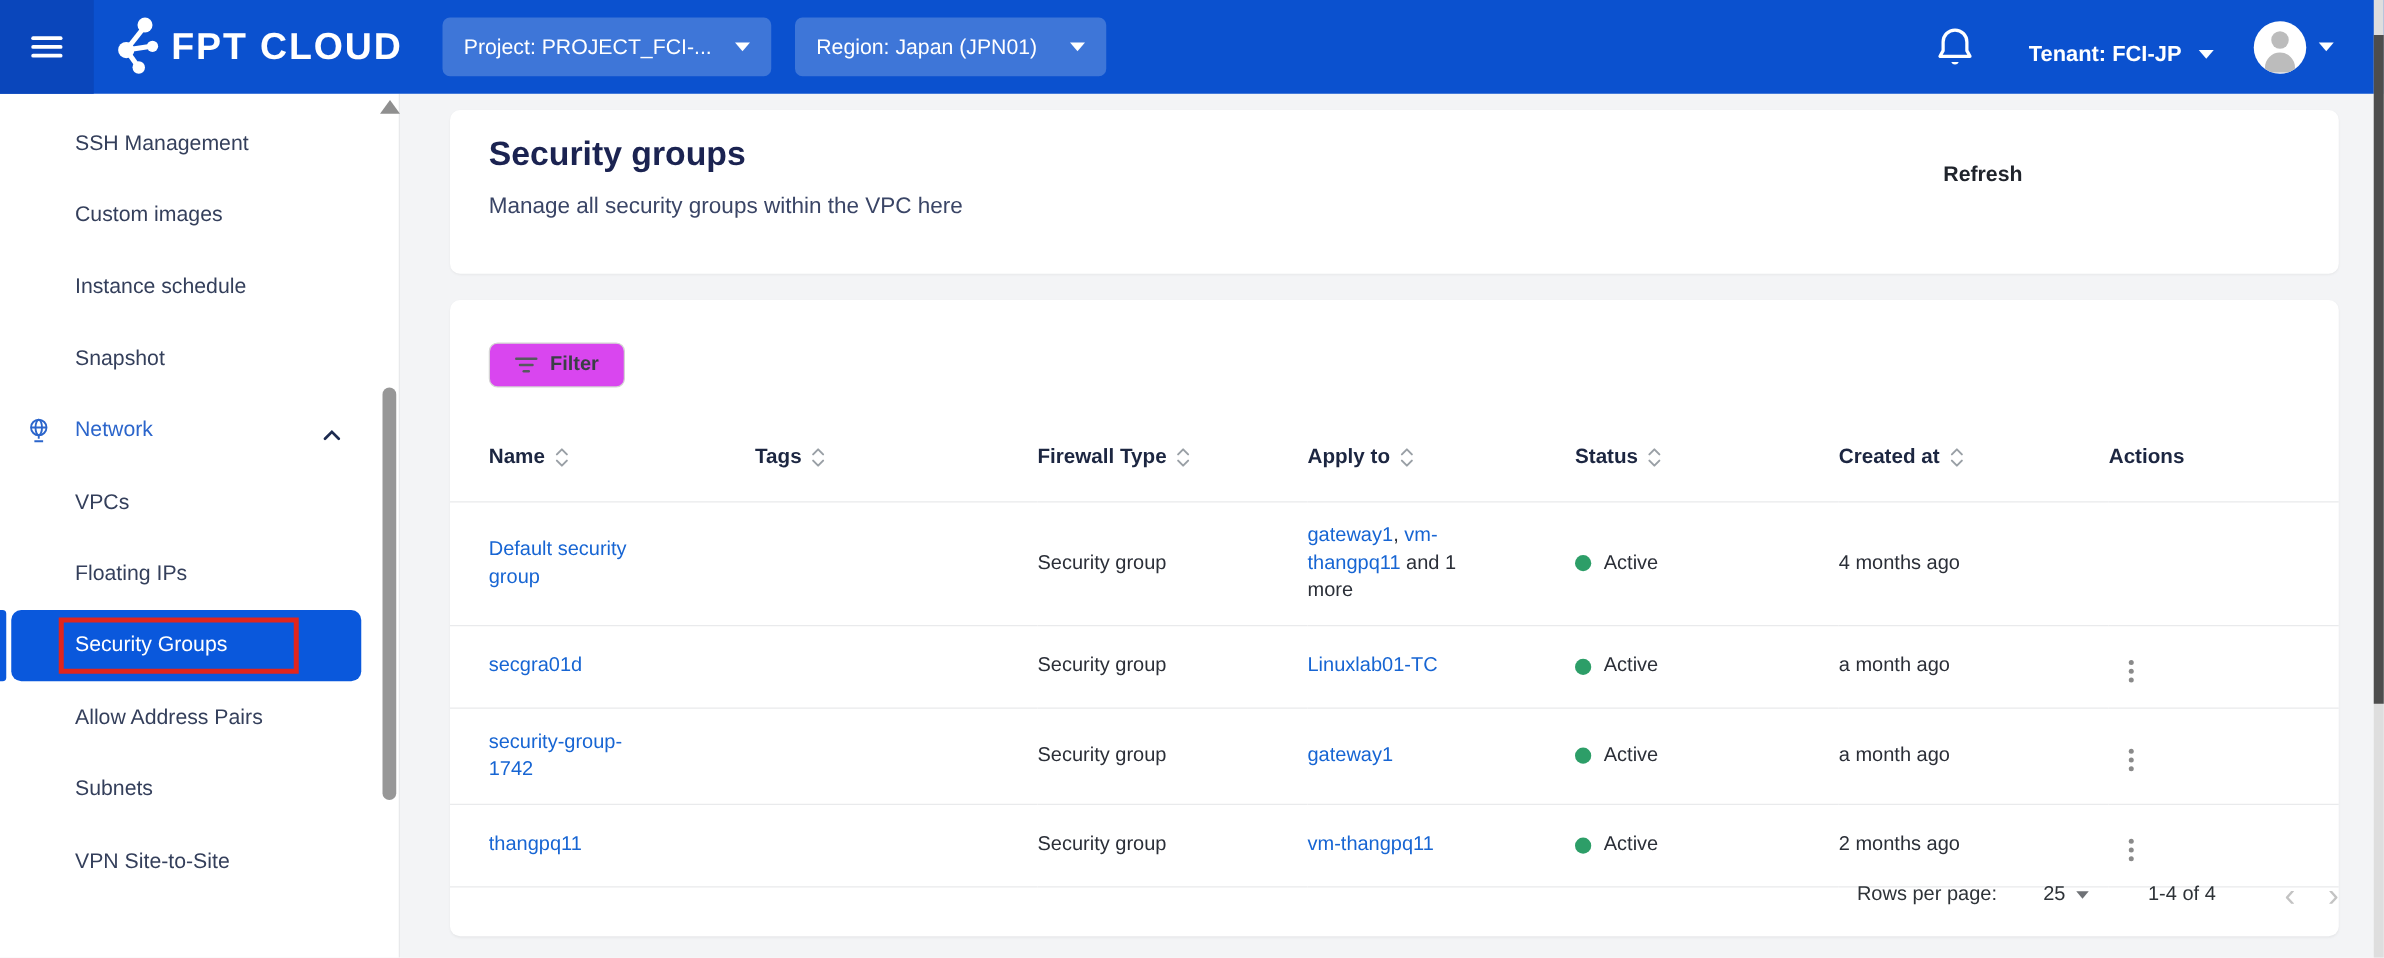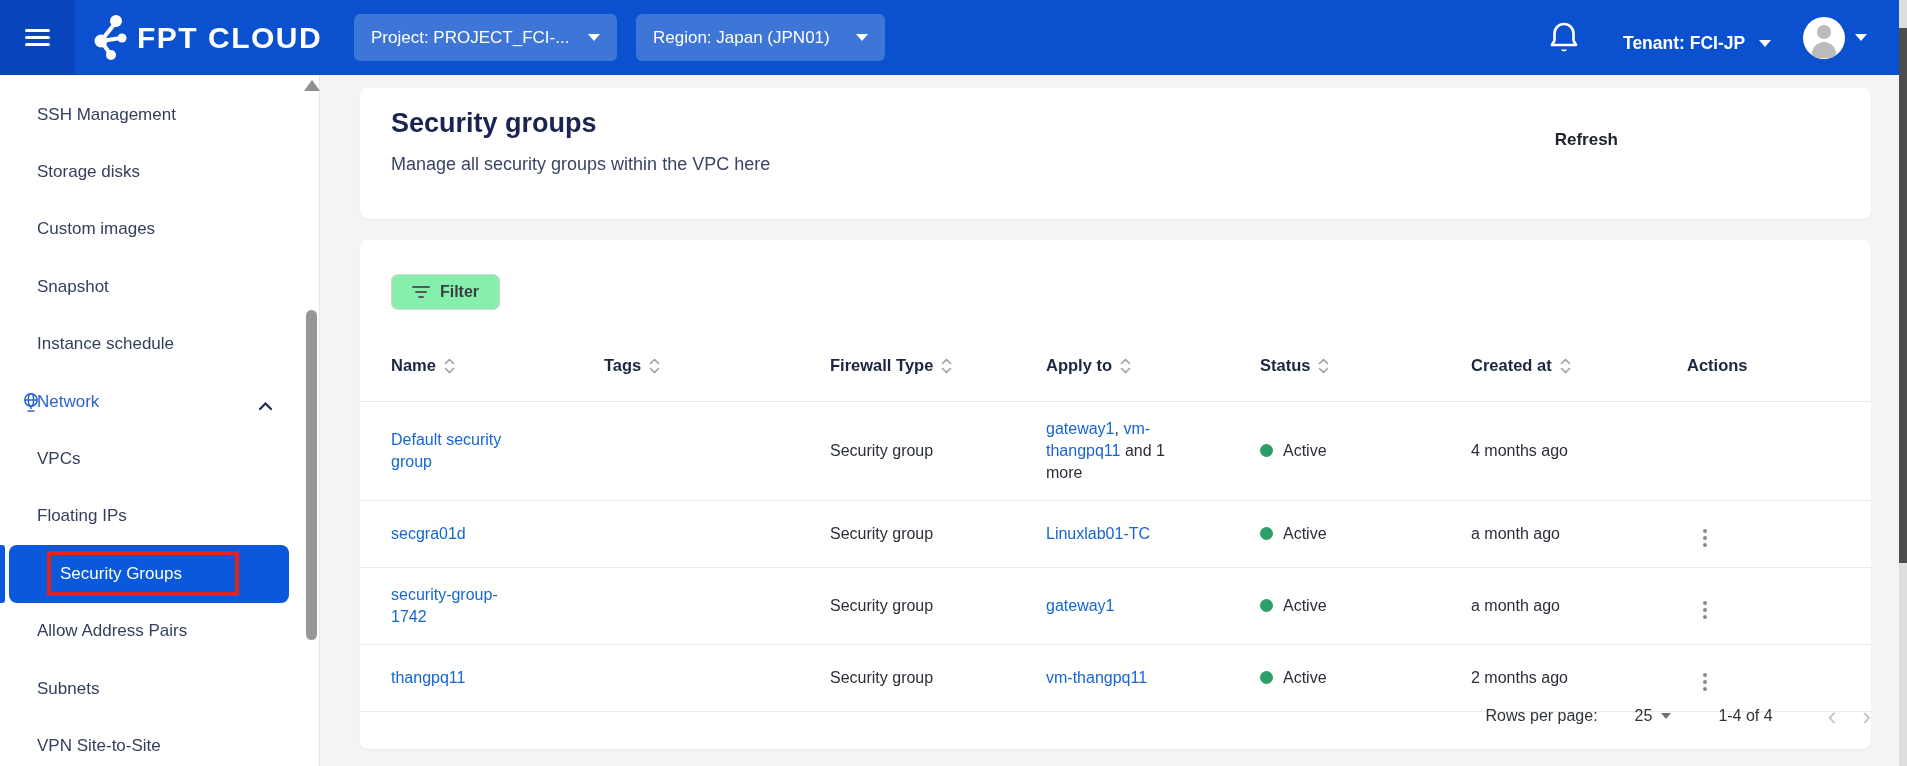--- a/index.html
+++ b/index.html
@@ -30,21 +30,21 @@
   .avatar .torso { position:absolute; left:9px; top:25px; width:24px; height:16px; border-radius:12px 12px 4px 4px; background:#bcbcbc; }
 
   
   .page-scrollbar { position:absolute; right:0; top:0; width:8px; height:766px; background:#dedede; z-index:9; }
   .page-scroll-thumb { position:absolute; left:0; top:28px; width:8px; height:535px; background:#4d4d4d; }
 
   
   .sidebar { position:absolute; left:0; top:75px; width:320px; height:691px; background:#fff;
     border-right:1px solid #e8e9eb; z-index:2; }
   .menu { list-style:none; position:absolute; left:0; top:11px; right:0; }
-  .menu li { height:57.4px; display:flex; align-items:center; padding-left:37px;
+  .menu li { height:57.4px; display:flex; align-items:center; padding-left:60px;
     font-size:17px; color:#343f5b; cursor:pointer; position:relative; }
   .menu li.group { color:#2b65cb; }
   .menu li.group .globe { position:absolute; left:21px; top:50%; margin-top:-10px; }
   .menu li.group .chev-up { position:absolute; right:46px; top:50%; margin-top:-6px; }
   .menu li.selected { margin:0 30px 0 9px; padding-left:51px; background:#0a58dc;
     color:#fff; border-radius:8px; }
   .menu li.selected::before { content:""; position:absolute; left:-9px; top:0; width:5px; height:100%;
     background:#0a58dc; border-radius:0 3px 3px 0; }
   .menu li.selected .anno-box { position:absolute; left:38px; top:6px; width:192px; height:45px;
     border:4px solid #e1251c; pointer-events:none; }
@@ -60,21 +60,21 @@
   .page-title { position:absolute; left:31px; top:20px; font-size:27px; font-weight:bold; color:#1b2351; }
   .page-subtitle { position:absolute; left:31px; top:66px; font-size:18px; color:#3a4566; }
   .refresh { position:absolute; right:253px; top:42px; font-size:17px; font-weight:bold; color:#20242c; cursor:pointer; }
   .create-btn { position:absolute; right:30px; top:29px; width:208px; height:46px; background:#0d57dd;
     border:none; border-radius:6px; color:#fff; font-weight:bold; font-size:16.5px;
     font-family:"Liberation Sans", sans-serif; cursor:pointer; }
   .create-anno { position:absolute; left:14px; right:3px; top:2px; bottom:5px;
     border:3px solid #e1251c; pointer-events:none; }
 
   .table-card { left:39px; top:165px; width:1511px; height:509px; }
-  .filter-btn { position:absolute; left:31px; top:34px; width:109px; height:36px; background:#86efac;
+  .filter-btn { position:absolute; left:31px; top:34px; width:109px; height:36px; background:#d946ef;
     border:1px solid #d4d4d4; border-radius:7px; display:flex; align-items:center; justify-content:center;
     gap:10px; font-weight:bold; font-size:16px; color:#3a3f45; font-family:"Liberation Sans", sans-serif; cursor:pointer; }
   .filter-icon { display:flex; flex-direction:column; align-items:center; gap:3px; }
   .filter-icon i { display:block; height:2px; background:#56595e; border-radius:1px; }
   .filter-icon i:nth-child(1){ width:18px; } .filter-icon i:nth-child(2){ width:12px; } .filter-icon i:nth-child(3){ width:6px; }
 
   table.sg { position:absolute; left:0; top:91px; width:1511px; border-collapse:collapse; table-layout:fixed; }
   table.sg th { height:70px; text-align:left; vertical-align:middle; font-size:16.5px; color:#1c2641;
     border-bottom:1px solid #e9eaec; cursor:pointer; }
   table.sg th .th-inner { display:flex; align-items:center; gap:8px; }
@@ -152,30 +152,27 @@
     <span class="caret-down" style="margin-left:10px;"></span>
   </div>
 </header>
 
 <aside class="sidebar">
   <ul class="menu">
       <li>
         <span>SSH Management</span>
       </li>
       <li>
-        <span>Storage disks</span>
-      </li>
-      <li>
         <span>Custom images</span>
       </li>
       <li>
+        <span>Instance schedule</span>
+      </li>
+      <li>
         <span>Snapshot</span>
-      </li>
-      <li>
-        <span>Instance schedule</span>
       </li>
       <li class="group">
         <span class="globe"><svg width="20" height="21" viewBox="0 0 20 21" fill="none" stroke="#2b65cb" stroke-width="1.5">
             <circle cx="10" cy="8" r="6.2"></circle>
             <ellipse cx="10" cy="8" rx="2.6" ry="6.2"></ellipse>
             <line x1="3.8" y1="8" x2="16.2" y2="8"></line>
             <line x1="10" y1="14.2" x2="10" y2="17"></line>
             <line x1="6.5" y1="19" x2="13.5" y2="19"></line>
           </svg></span>
         <span>Network</span>

